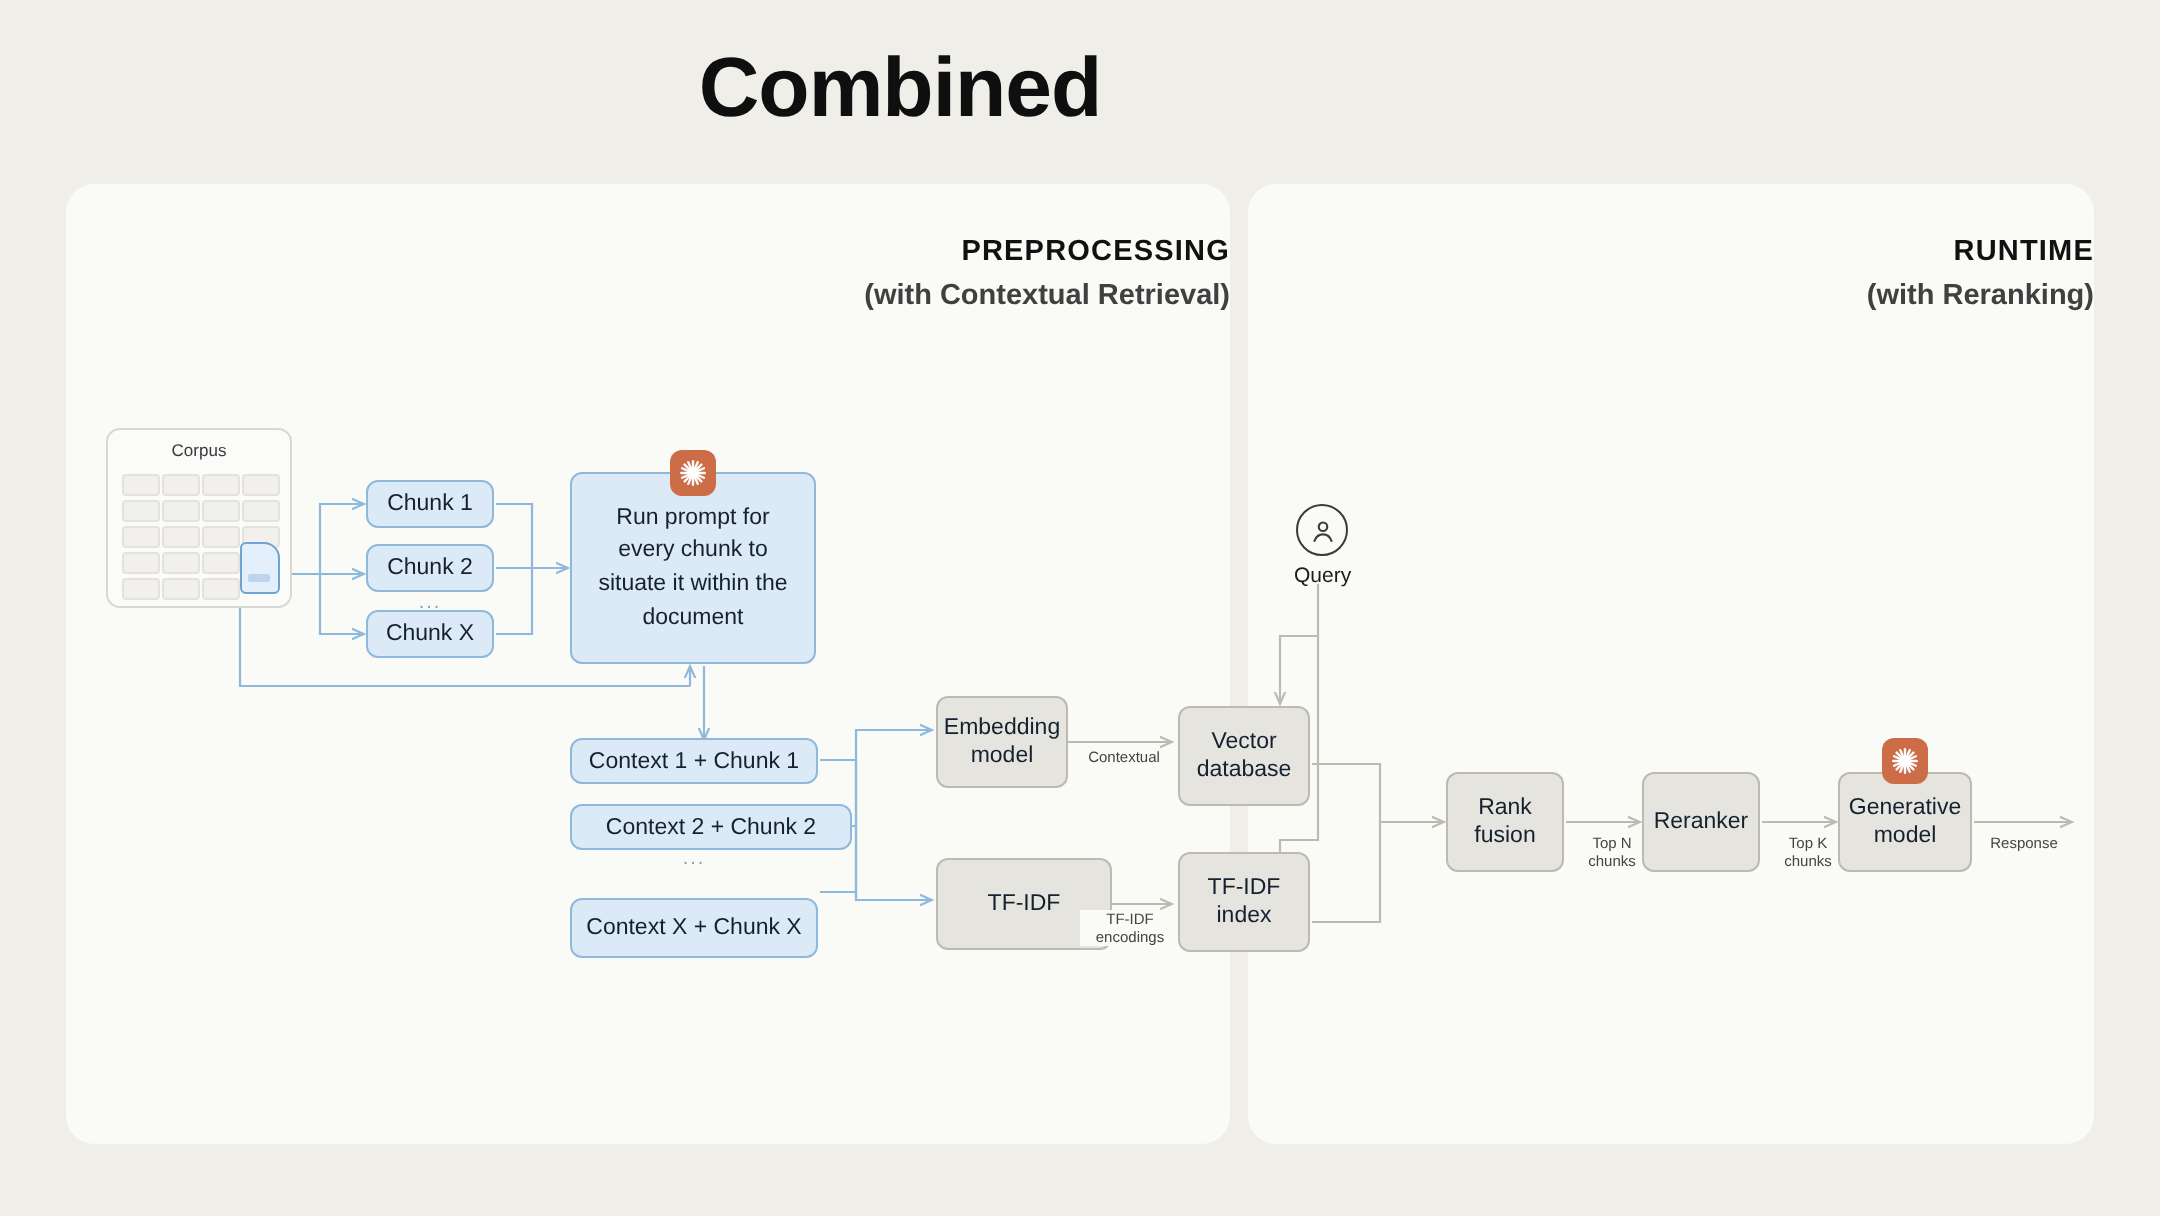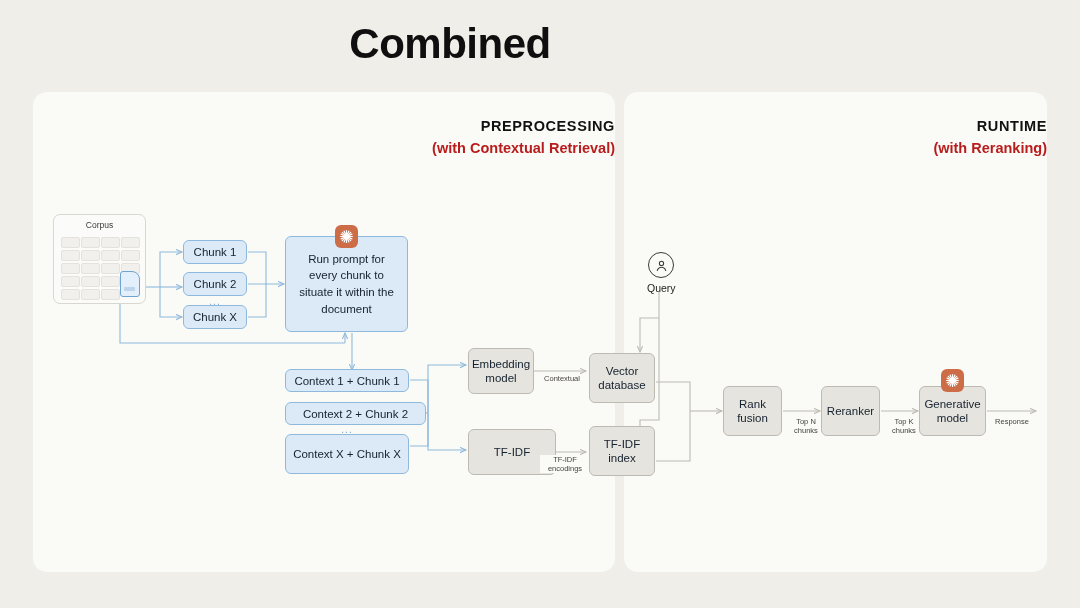--- a/index.html
+++ b/index.html
@@ -23,21 +23,21 @@
     border-radius:14px;
     top:92px;height:480px;
   }
   .panel.left{left:33px;width:582px;}
   .panel.right{left:624px;width:423px;}
   .panel-head{
     position:absolute;left:0;width:100%;
     text-align:right;
   }
   .panel-head .l1{font-size:14.5px;font-weight:bold;letter-spacing:.6px;color:#111;}
-  .panel-head .l2{font-size:14.5px;font-weight:bold;color:#b91c1c;margin-top:6px;}
+  .panel-head .l2{font-size:14.5px;font-weight:bold;color:#404040;margin-top:6px;}
 
   
   .node{position:absolute;box-sizing:border-box;display:flex;align-items:center;justify-content:center;text-align:center;}
   .blue-box{
     background:#DCEAF8;border:1px solid #8FB9DC;border-radius:6px;
     font-size:11.5px;color:#15212e;
   }
   .gray-box{
     background:#E6E4DF;border:1px solid #BDBAB2;border-radius:6px;
     font-size:11.5px;color:#15212e;line-height:1.25;
@@ -207,21 +207,21 @@
   </svg>
 </div>
 
 <div class="node blue-box" style="left:285px;top:369px;width:124px;height:23px;">
   <span>Context 1 + Chunk 1</span>
 </div>
 <div class="node blue-box" style="left:285px;top:402px;width:141px;height:23px;">
   <span>Context 2 + Chunk 2</span>
 </div>
 <div class="ellipsis" style="left:285px;top:424px;width:124px;">...</div>
-<div class="node blue-box" style="left:285px;top:434px;width:124px;height:40px;">
+<div class="node blue-box" style="left:285px;top:449px;width:124px;height:30px;">
   <span>Context X + Chunk X</span>
 </div>
 
 <div class="node gray-box" style="left:468px;top:348px;width:66px;height:46px;padding:0 6px;">
   <span>Embedding model</span>
 </div>
 <div class="node gray-box" style="left:468px;top:429px;width:88px;height:46px;padding:0 6px;">
   <span>TF-IDF</span>
 </div>
 <div class="tiny-label" style="left:534px;top:374px;width:52px;">Contextual</div>

